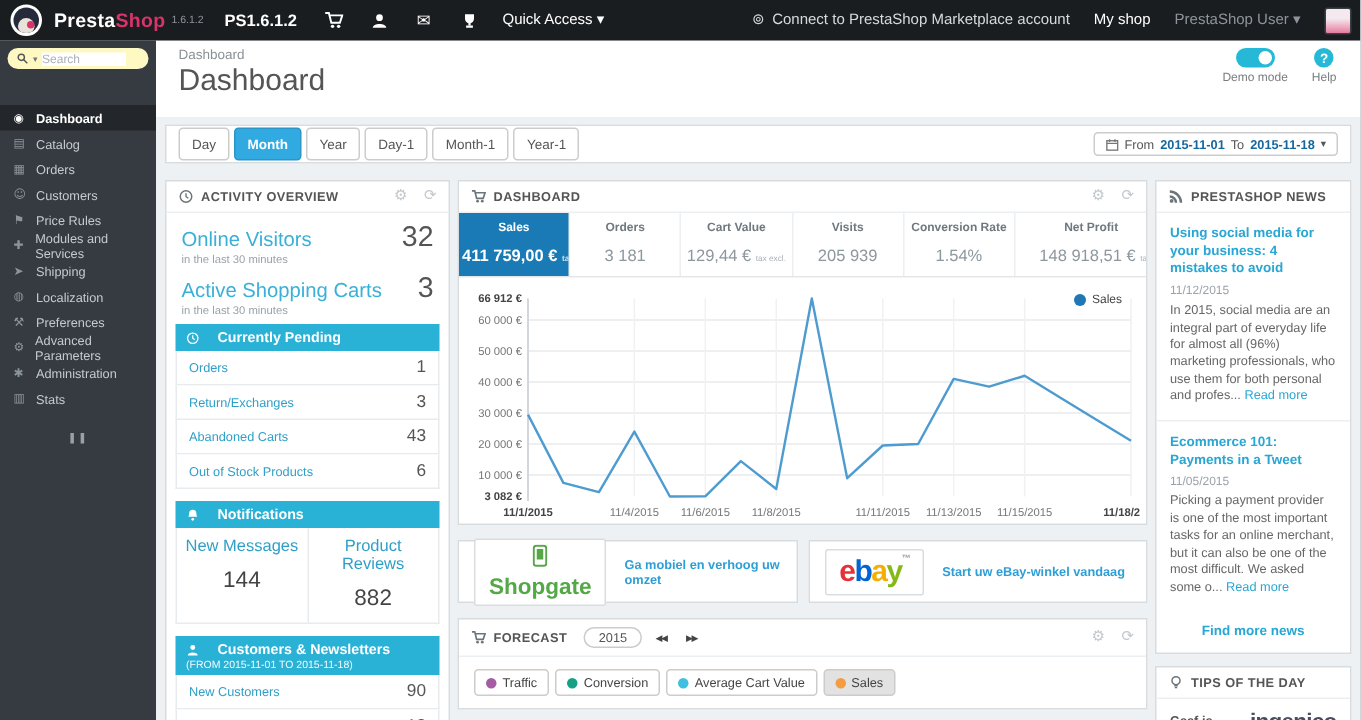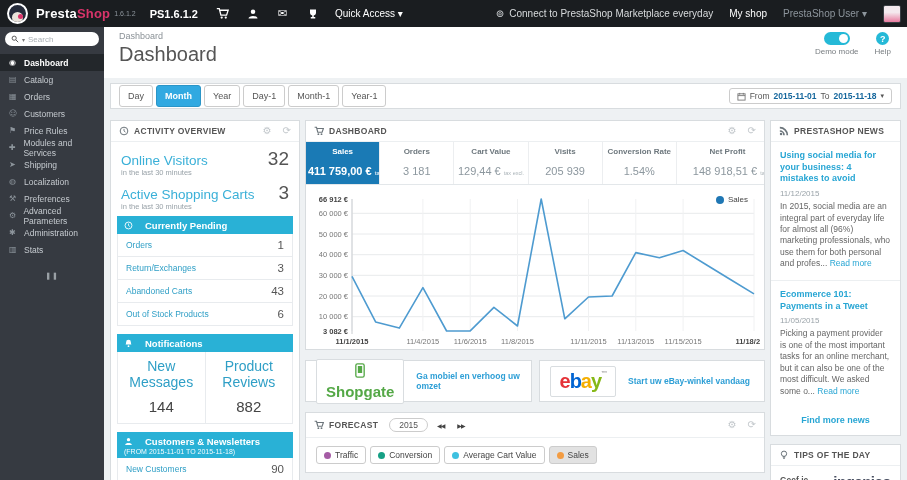--- a/index.html
+++ b/index.html
@@ -21,21 +21,21 @@
   .quick-access { color:#fff; font-size:10px; margin-left:16px; cursor:pointer; }
   .tb-right { margin-left:auto; display:flex; align-items:center; gap:16px; padding-right:6px; }
   .tb-connect { color:#d7dadc; font-size:10px; display:flex; align-items:center; gap:5px; cursor:pointer; }
   .tb-myshop { color:#fff; font-size:10px; cursor:pointer; }
   .tb-user { color:#8d959c; font-size:10px; cursor:pointer; }
   .avatar { width:18px; height:18px; border-radius:2px; background:linear-gradient(180deg,#f4e9ee 40%,#e87ca0 100%); border:1px solid #3a3f44; }
   .glyph { font-family:"DejaVu Sans",sans-serif; font-style:normal; }
 
   
   .sidebar { position:absolute; top:27px; left:0; bottom:0; width:104px; background:#363a41; z-index:20; }
-  .search-box { margin:5px 5px 8px 5px; height:14px; background:#ffffff; border-radius:9px; display:flex; align-items:center; padding:0 6px; gap:3px; }
+  .search-box { margin:5px 5px 24px 5px; height:14px; background:#fef9c3; border-radius:9px; display:flex; align-items:center; padding:0 6px; gap:3px; }
   .search-box .mag { color:#555; font-size:8px; line-height:1; }
   .search-box .caret { color:#777; font-size:6px; }
   .search-box input { border:0; outline:0; width:56px; font-size:8px; color:#444; font-family:inherit; }
   .search-box input::placeholder { color:#aab0b5; }
   .menu { margin-top:2px; }
   .menu-item { height:17px; display:flex; align-items:center; padding-left:9px; cursor:pointer; }
   .menu-item .mi { width:15px; color:#8d959c; font-size:8px; }
   .menu-item .ml { color:#c6cbd0; font-size:8.5px; }
   .menu-item.active { background:#23272b; }
   .menu-item.active .ml { color:#fff; font-weight:bold; }
@@ -84,21 +84,21 @@
   .sub-section { margin:4px 6px 8px 6px; }
   .blue-bar { background:#29b1d6; color:#fff; padding:4px 7px 3px 7px; }
   .blue-bar .bb-title { font-size:9.5px; font-weight:bold; display:flex; align-items:center; gap:12px; }
   .blue-bar .bb-range { font-size:7px; margin-top:1px; opacity:.95; }
   .stat-row { display:flex; align-items:center; border:1px solid #e8ebee; border-top:0; padding:5px 8px; background:#fff; }
   .sr-label { flex:1; font-size:8.5px; color:#2f9fc6; cursor:pointer; }
   .sr-value { font-size:11.5px; color:#555; }
   .notif-cells { display:flex; border:1px solid #e8ebee; border-top:0; }
   .notif-cell { flex:1; text-align:center; padding:6px 2px 8px 2px; cursor:pointer; }
   .notif-cell + .notif-cell { border-left:1px solid #e8ebee; }
-  .nc-label { font-size:14px; color:#2f9fc6; margin-bottom:8px; }
+  .nc-label { font-size:11px; color:#2f9fc6; margin-bottom:8px; }
   .nc-value { font-size:15px; color:#444; }
 
   
   .kpi-row { display:flex; border-bottom:1px solid #e3e7ea; }
   .kpi { flex:1; text-align:center; padding:5px 2px 7px 2px; border-right:1px solid #eceef0; overflow:hidden; white-space:nowrap; cursor:pointer; }
   .kpi:last-child { border-right:0;padding-left:16px; }
   .kpi-label { font-size:8px; font-weight:bold; color:#6e787e; margin-bottom:9px; }
   .kpi-value { font-size:11px; color:#8c979e; }
   .kpi-suffix { font-size:5.5px; color:#aab3b8; }
   .kpi.active { background:#1a7ab5; }
@@ -178,21 +178,21 @@
             <path d="M4 2h8v4a4 4 0 0 1-8 0z" fill="#fff"></path>
             <rect x="7" y="9" width="2" height="3" fill="#fff"></rect>
             <rect x="5" y="12" width="6" height="2" fill="#fff"></rect>
           </svg>
       </span>
     </div>
     <span class="quick-access"><span>Quick Access</span> <span class="glyph">▾</span></span>
     <div class="tb-right">
       <span class="tb-connect">
           <span class="glyph">⊚</span>
-          <span>Connect to PrestaShop Marketplace everyday</span>
+          <span>Connect to PrestaShop Marketplace account</span>
         </span>
       <span class="tb-myshop">My shop</span>
       <span class="tb-user"><span>PrestaShop User</span> <span class="glyph">▾</span></span>
       <span class="avatar"></span>
     </div>
   </div>
 
   <div class="sidebar">
     <div class="search-box">
       <span class="mag">

